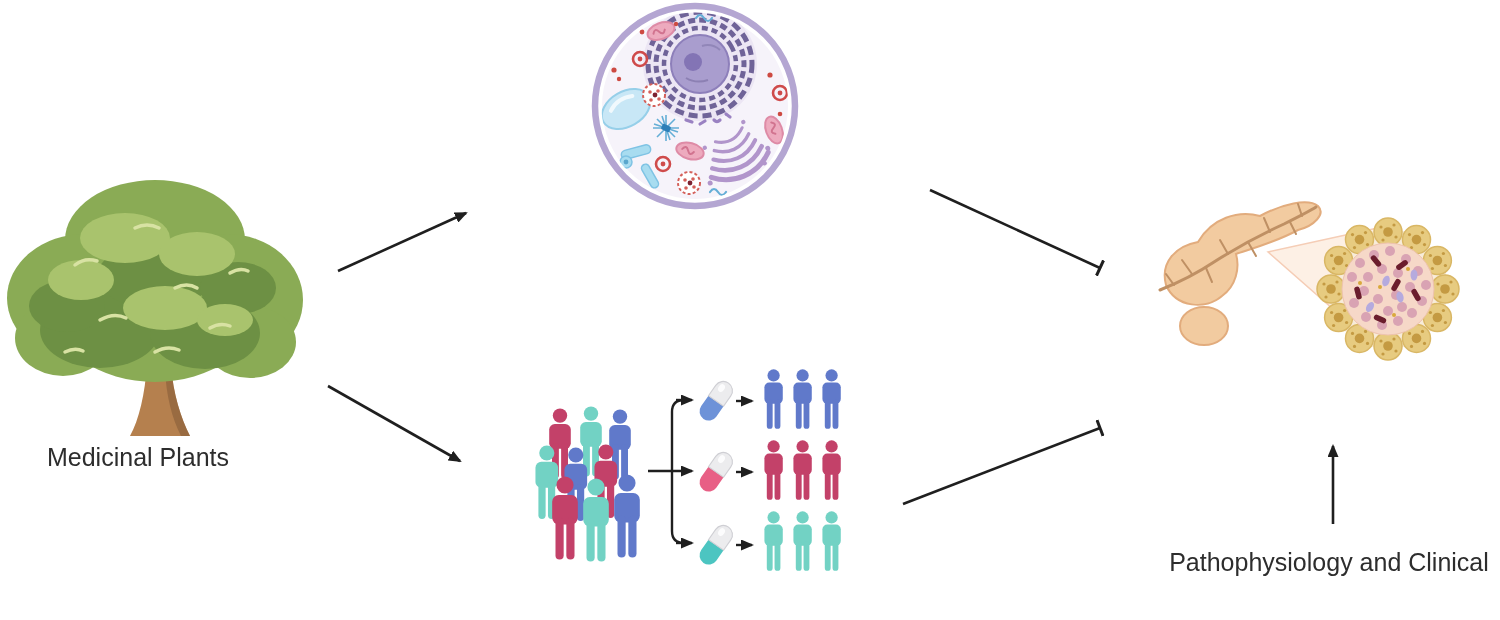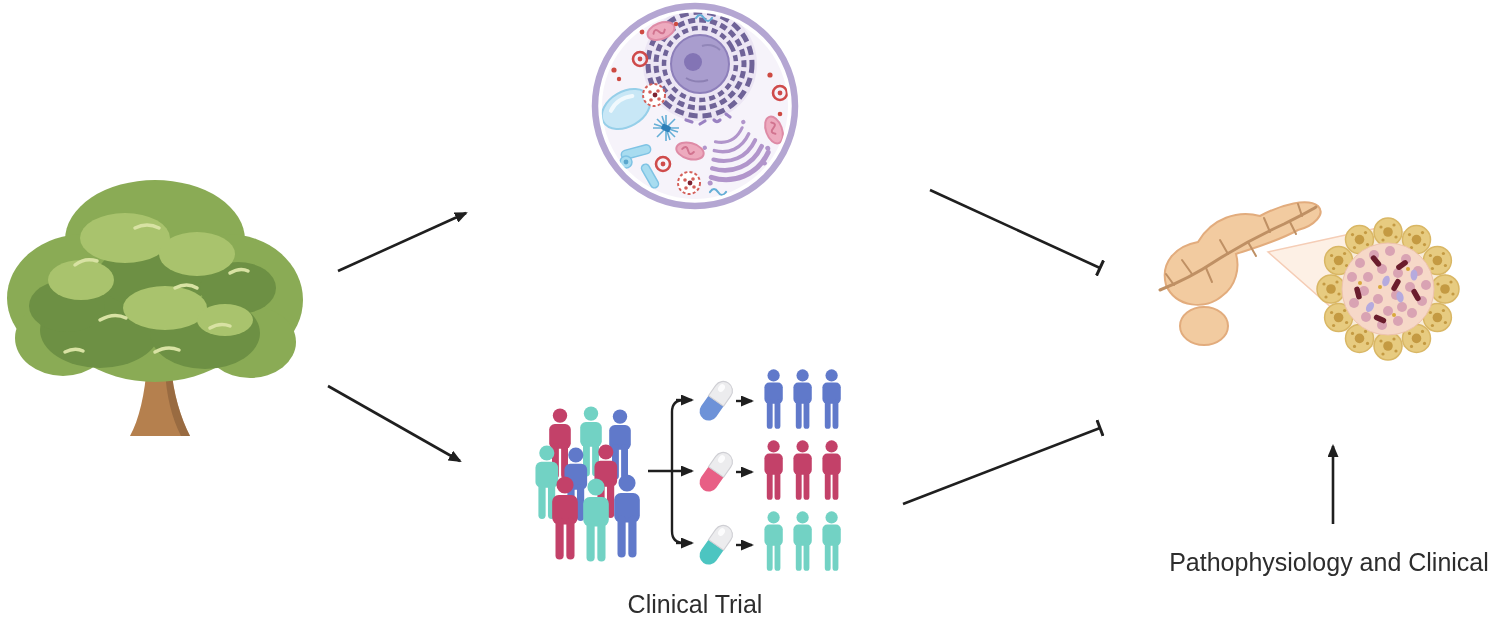--- a/index.html
+++ b/index.html
@@ -355,16 +355,16 @@
       <path d="M648,471 L692,471" class="s-bracket" marker-end="url(#mArrow)"></path>
       <path d="M676,400 L692,400" class="s-bracket" marker-end="url(#mArrow)"></path>
       <path d="M676,543 L692,543" class="s-bracket" marker-end="url(#mArrow)"></path>
       <path d="M736,401 L752,401" class="s-bracket" marker-end="url(#mArrow)"></path>
       <path d="M736,472 L752,472" class="s-bracket" marker-end="url(#mArrow)"></path>
       <path d="M736,545 L752,545" class="s-bracket" marker-end="url(#mArrow)"></path>
     </g>
   </g>
 </svg>
 
-<div class="label" style="left:695px;top:589px">Clinical Trial</div>
+<div class="label" style="left:138px;top:442px">Medicinal Plants</div>
 <div class="label" style="left:1329px;top:547px">Pathophysiology and Clinical</div>
 
 </div>
 
 </body></html>

